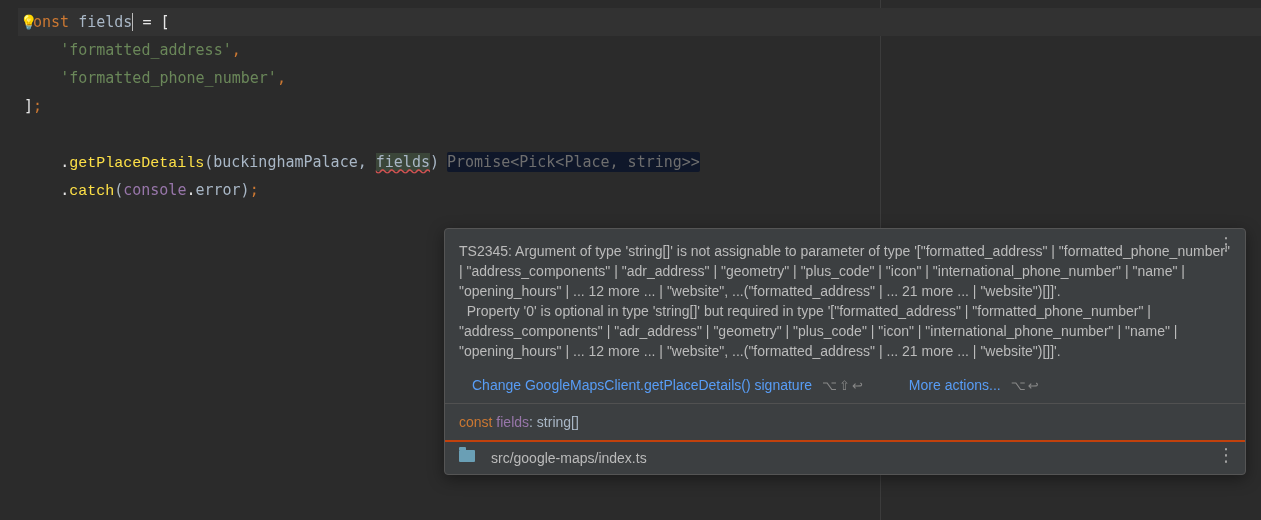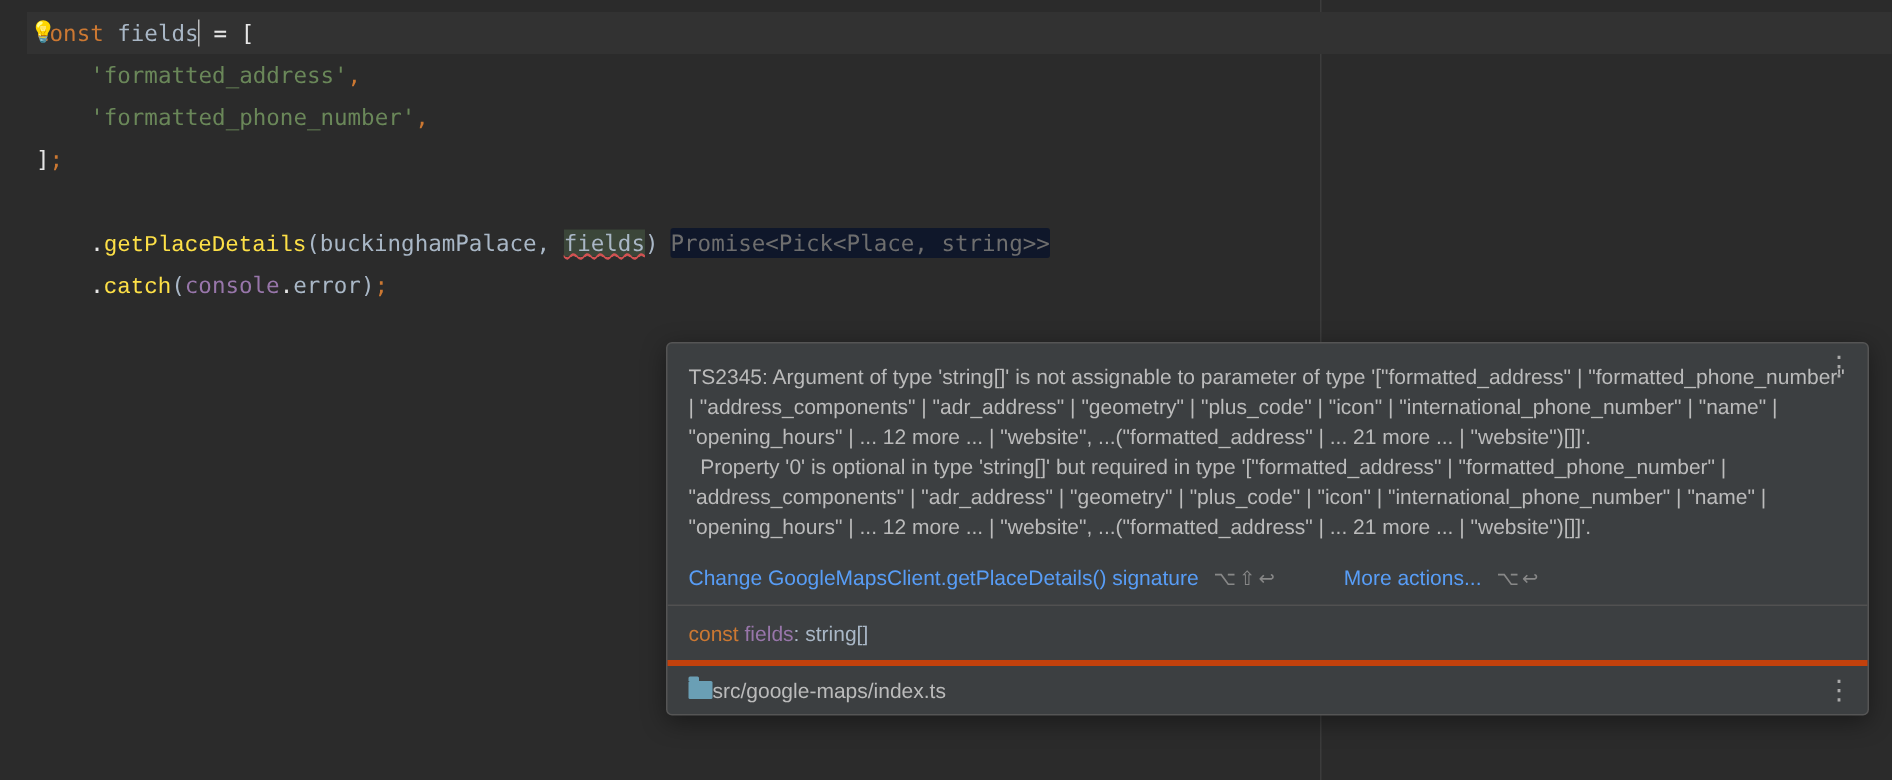--- a/index.html
+++ b/index.html
@@ -82,45 +82,46 @@
   .tooltip-body {
     padding: 12px 14px 10px 14px;
     line-height: 20px;
     position: relative;
   }
   .tooltip-actions {
     padding: 6px 14px 10px 14px;
     display: flex;
     align-items: center;
     gap: 10px;
+    margin-left: 13px;
   }
   .link {
     color: #589df6;
     cursor: pointer;
   }
   .shortcut {
     color: #888;
     font-size: 13px;
     letter-spacing: 2px;
   }
   .tooltip-typeinfo {
     border-top: 1px solid #515151;
     padding: 10px 14px;
     font-family: Liberation Sans, sans-serif;
     font-size: 14px;
   }
   .ti-kw { color: #cc7832; }
   .ti-id { color: #9876aa; }
   .ti-tp { color: #a9b7c6; }
   .tooltip-footer {
-    border-top: 4px solid #c2410c;
+    border-top: 2px solid #c2410c;
     padding: 8px 14px;
     display: flex;
-    align-items: center;
-    gap: 0;
+    align-items: flex-start;
+    gap: 16px;
     color: #bbbbbb;
     position: relative;
   }
   .folder-icon {
     width: 16px;
     height: 12px;
     background: #6a9fb5;
     position: relative;
     border-radius: 1px;
   }

